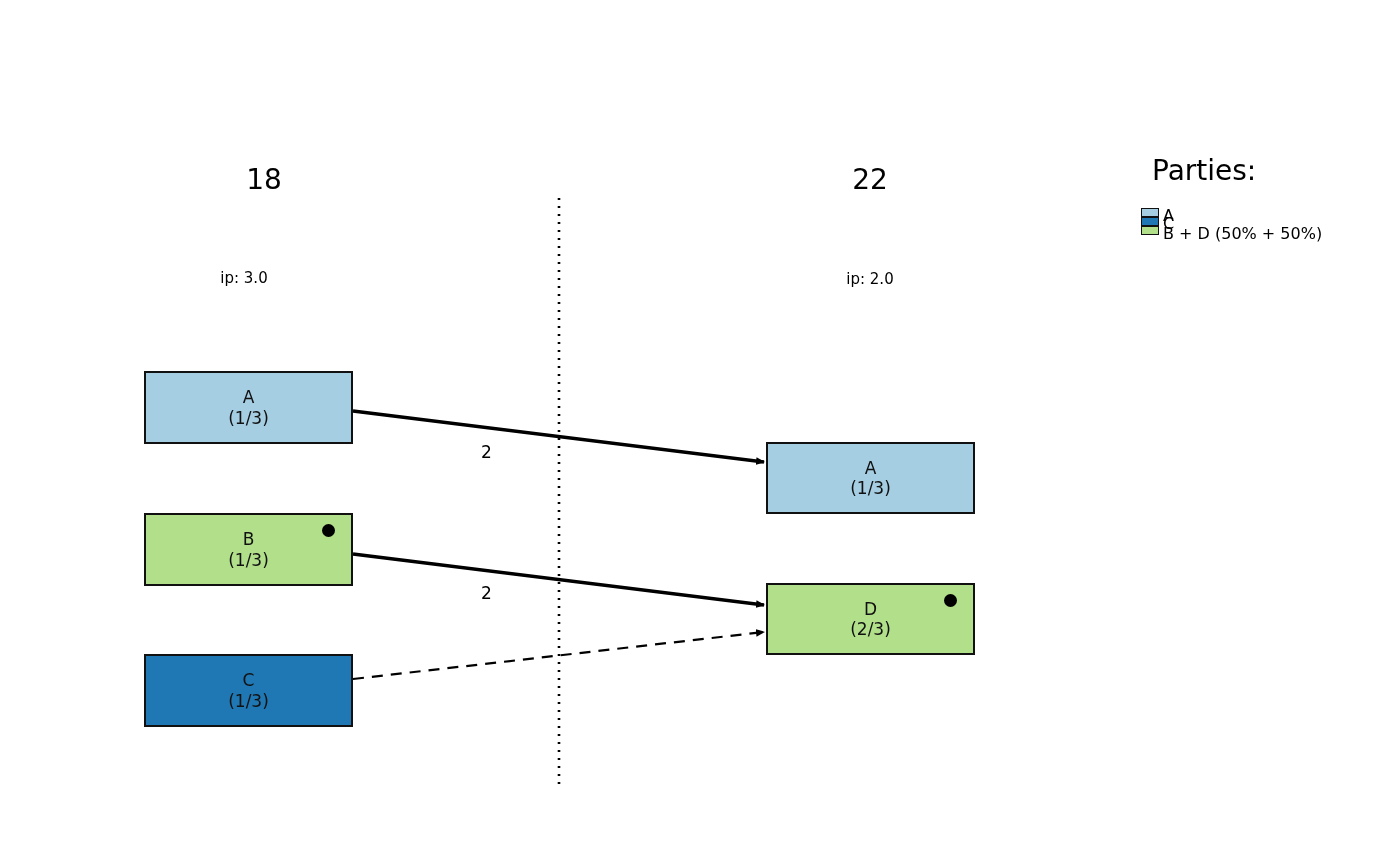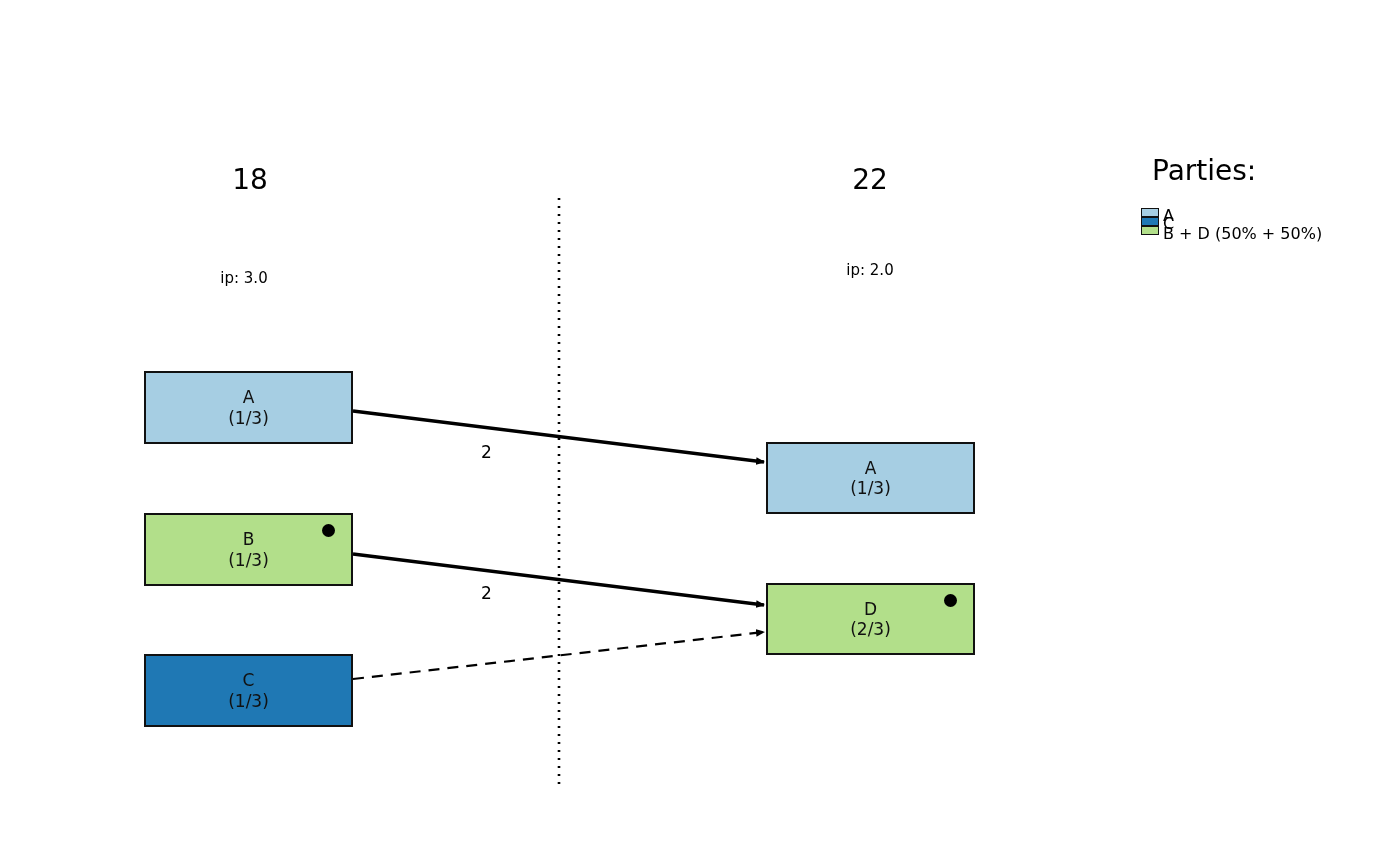--- a/index.html
+++ b/index.html
@@ -113,24 +113,24 @@
         <line x1="559" y1="198" x2="559" y2="790" stroke="#000000" stroke-width="2.6" stroke-dasharray="2,6" stroke-linecap="butt"></line>
       </g>
     <g id="edges-group">
         <line x1="353" y1="411" x2="764" y2="462" stroke="#000000" stroke-width="3.4" marker-end="url(#arrow-solid)"></line>
         <line x1="353" y1="554" x2="764" y2="605" stroke="#000000" stroke-width="3.4" marker-end="url(#arrow-solid)"></line>
         <line x1="353" y1="679" x2="764" y2="632" stroke="#000000" stroke-width="2.2" stroke-dasharray="11,8" marker-end="url(#arrow-dashed)"></line>
       </g>
   </svg>
 
   <div id="columns-group">
-      <div class="col-header" style="left: 150px; top: 163px; width: 200px;">18</div>
+      <div class="col-header" style="left: 164px; top: 163px; width: 200px;">18</div>
       <div class="col-sub" style="left: 144px; top: 269px; width: 200px;">ip: 3.0</div>
       <div class="col-header" style="left: 770px; top: 163px; width: 200px;">22</div>
-      <div class="col-sub" style="left: 770px; top: 261px; width: 200px;">ip: 2.0</div>
+      <div class="col-sub" style="left: 770px; top: 270px; width: 200px;">ip: 2.0</div>
     </div>
 
   <div id="nodes-group">
       <div class="node-box" style="left: 144px; top: 371px; width: 209px; height: 73px; background: rgb(166, 206, 227);">
         <div class="node-label">A</div>
         <div class="node-sub">(1/3)</div>
       </div>
       <div class="node-box" style="left: 144px; top: 513px; width: 209px; height: 73px; background: rgb(178, 223, 138);">
         <div class="node-label">B</div>
         <div class="node-sub">(1/3)</div>

